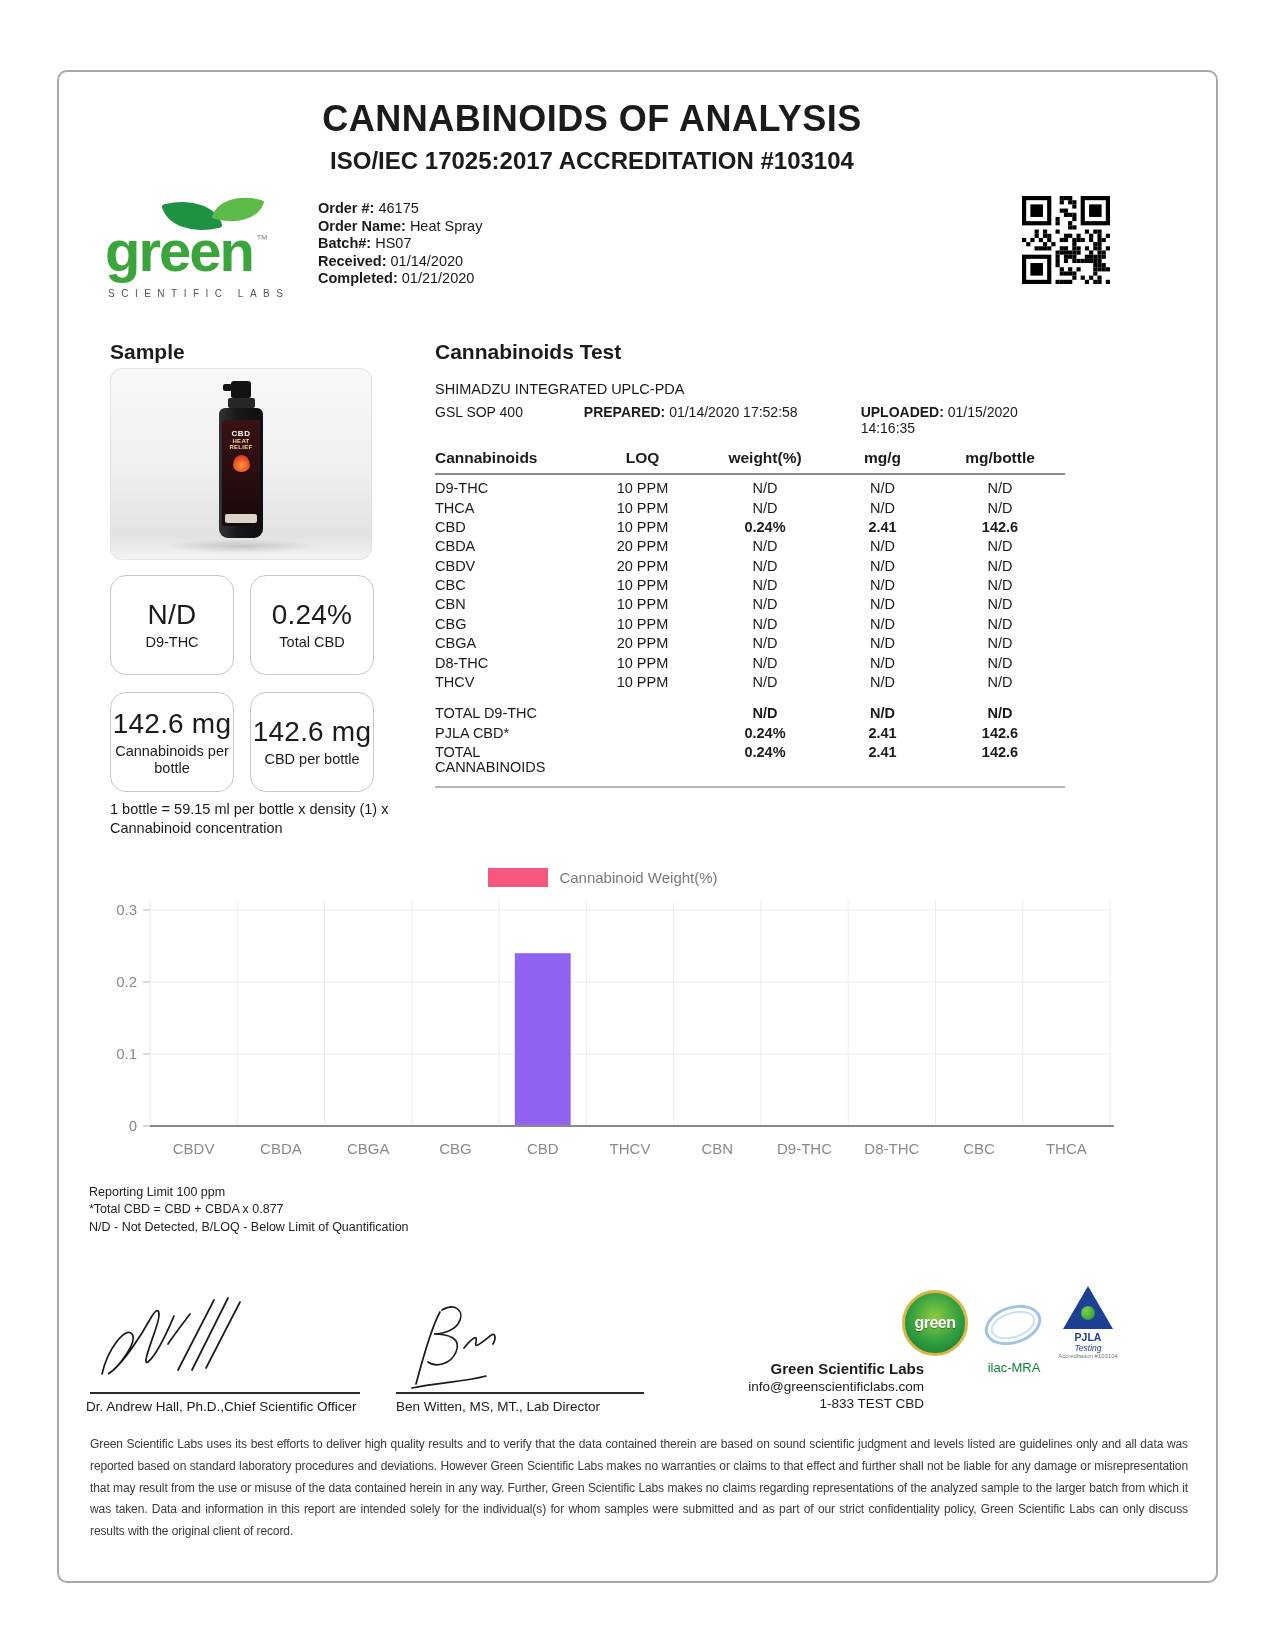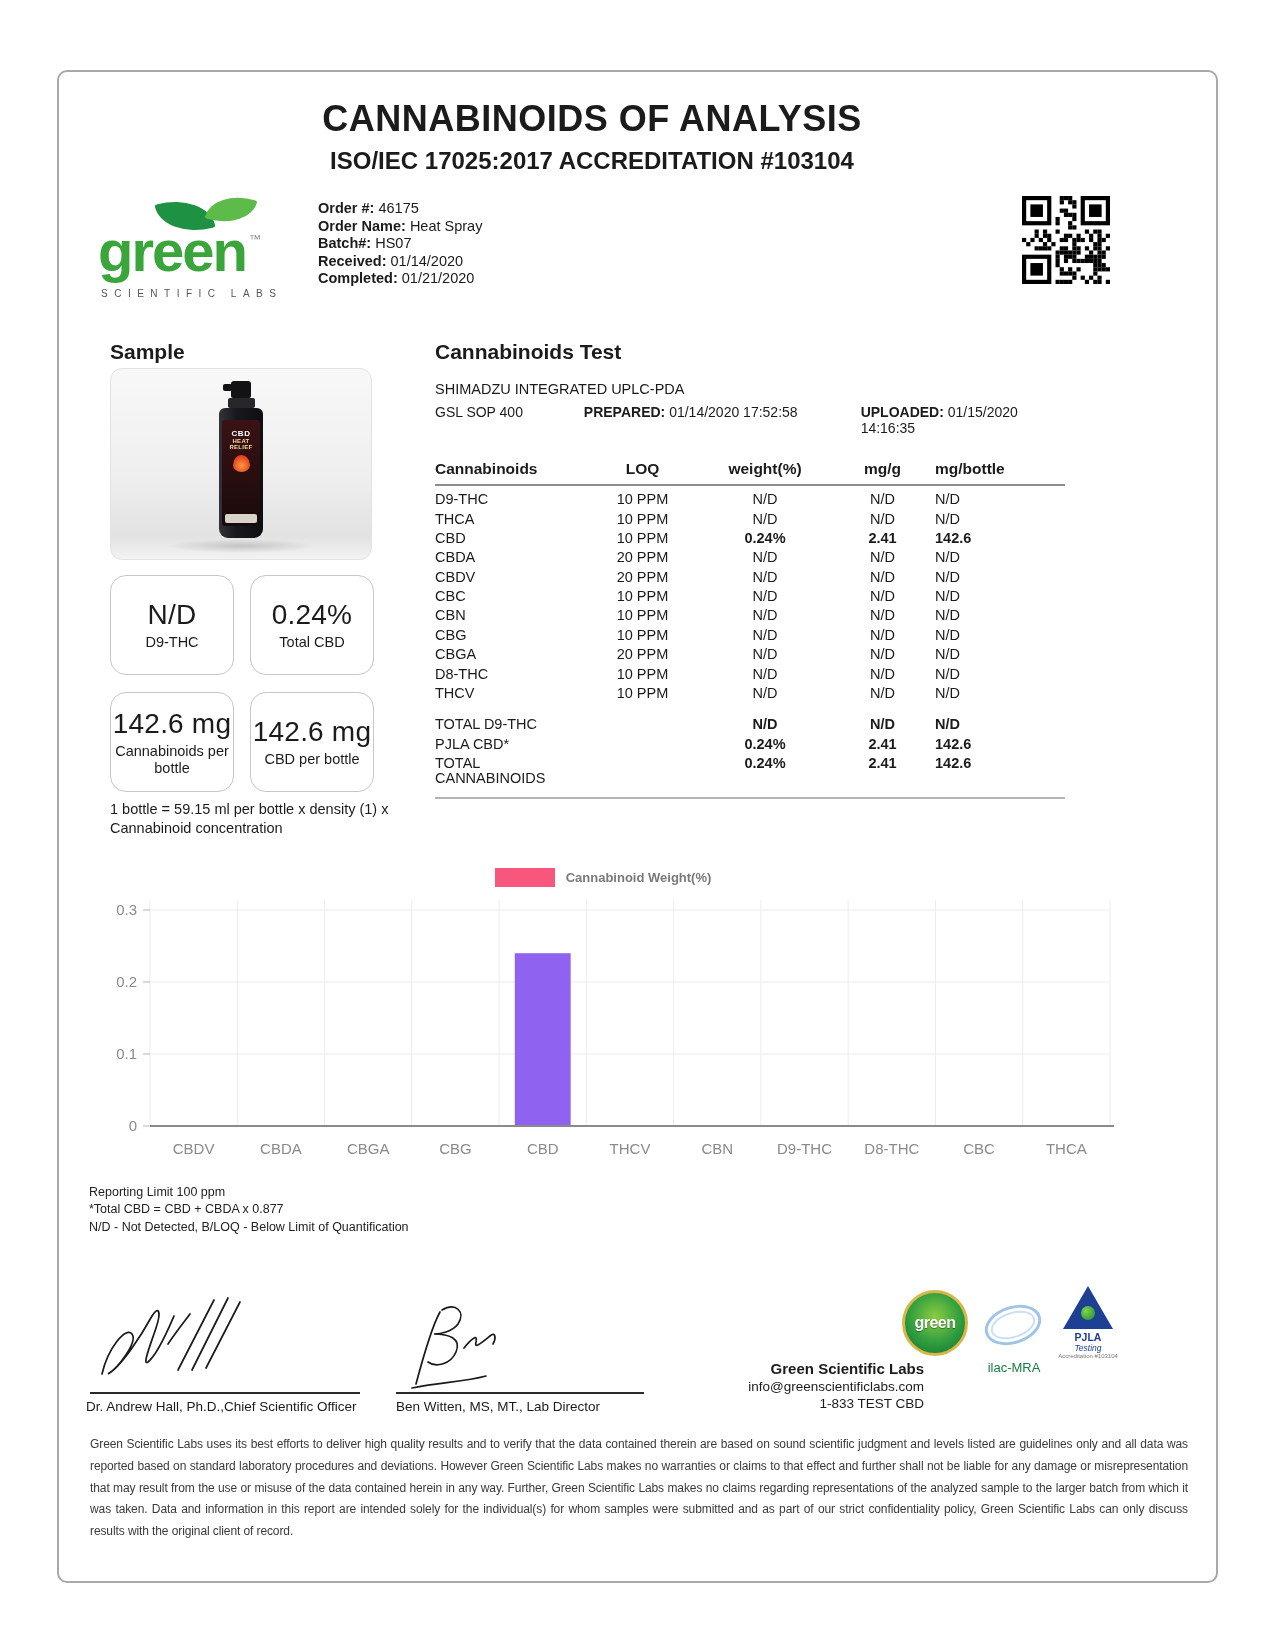--- a/index.html
+++ b/index.html
@@ -7,21 +7,21 @@
   .page { position:relative; width:1275px; height:1650px; background:#fff; overflow:hidden; }
   .frame { position:absolute; left:57px; top:70px; width:1161px; height:1513px;
            border:2px solid #a9a9a9; border-radius:10px; }
 
   
   .doc-header { position:absolute; left:57px; top:98px; width:1070px; text-align:center; }
   .doc-title { font-size:36px; font-weight:bold; letter-spacing:.5px; }
   .doc-subtitle { font-size:24px; font-weight:bold; margin-top:7px; }
 
   
-  .logo { position:absolute; left:98px; top:198px; width:215px; height:104px; }
+  .logo { position:absolute; left:105px; top:198px; width:215px; height:104px; }
   .leaf { position:absolute; }
   .leaf1 { left:60px; top:0; width:54px; height:36px; background:#1e9143;
            border-radius:6% 100% 6% 100%; transform:rotate(-14deg); }
   .leaf2 { left:110px; top:-4px; width:46px; height:31px; background:#5cbb49;
            border-radius:100% 6% 100% 6%; transform:rotate(16deg); }
   .logo-word { position:absolute; left:0; top:24px; font-size:58px; font-weight:bold;
                color:#3aa53a; letter-spacing:-2px; line-height:1; }
   .logo-word .tm { font-size:12px; color:#8a8a8a; letter-spacing:0; font-weight:normal;
                    vertical-align:28px; margin-left:3px; }
   .logo-tagline { position:absolute; left:3px; top:90px; font-size:10px; letter-spacing:6.5px;
@@ -70,39 +70,39 @@
   .bottle-note { position:absolute; left:110px; top:800px; width:310px;
                  font-size:14.5px; line-height:19px; }
 
   
   .test-col { position:absolute; left:435px; top:340px; width:630px; }
   .test-heading { font-size:21px; font-weight:bold; }
   .instrument { margin-top:17px; font-size:14.5px; }
   .meta-row { margin-top:7px; display:flex; font-size:14px; }
   .meta-sop { width:157px; }
   .meta-prep { width:292px; }
-  .ctable { margin-top:24px; width:630px; border-bottom:2px solid #b5b5b5; padding-bottom:9px; }
+  .ctable { margin-top:13px; width:630px; border-bottom:2px solid #b5b5b5; padding-bottom:9px; }
   .t-head { display:flex; font-size:15.5px; font-weight:bold; padding-bottom:6px;
             border-bottom:2px solid #8c8c8c; }
   .t-row, .total-row { display:flex; font-size:14.5px; line-height:15px; padding:2.2px 0; }
   .t-body { display:block; margin-top:4px; }
   .totals { margin-top:12px; }
   .col-name { width:150px; text-align:left; }
   .col-loq  { width:115px; text-align:center; }
   .col-w    { width:130px; text-align:center; }
   .col-g    { width:105px; text-align:center; }
-  .col-b    { width:130px; text-align:left; }
+  .col-b    { width:130px; text-align:center; }
   .bold { font-weight:bold; }
   .total-row .val { font-weight:bold; }
 
   
   .chart { position:absolute; left:88px; top:866px; width:1030px; }
   .legend { display:flex; justify-content:center; align-items:center; gap:11px; height:22px; }
   .legend-swatch { width:60px; height:19px; }
-  .legend-label { font-size:13px; color:#7a7a7a;font-weight:bold; }
+  .legend-label { font-size:15px; color:#7a7a7a; }
   #chart-svg { display:block; margin-top:8px; width:1030px; height:270px;
                font-family:"Liberation Sans", sans-serif; }
 
   
   .notes { position:absolute; left:89px; top:1184px; font-size:12.5px; line-height:17.3px; color:#222; }
 
   
   .sig1-svg { position:absolute; left:92px; top:1282px; }
   .sig2-svg { position:absolute; left:398px; top:1298px; }
   .sig-line1 { position:absolute; left:90px; top:1392px; width:270px; border-top:2px solid #2b2b2b; }

